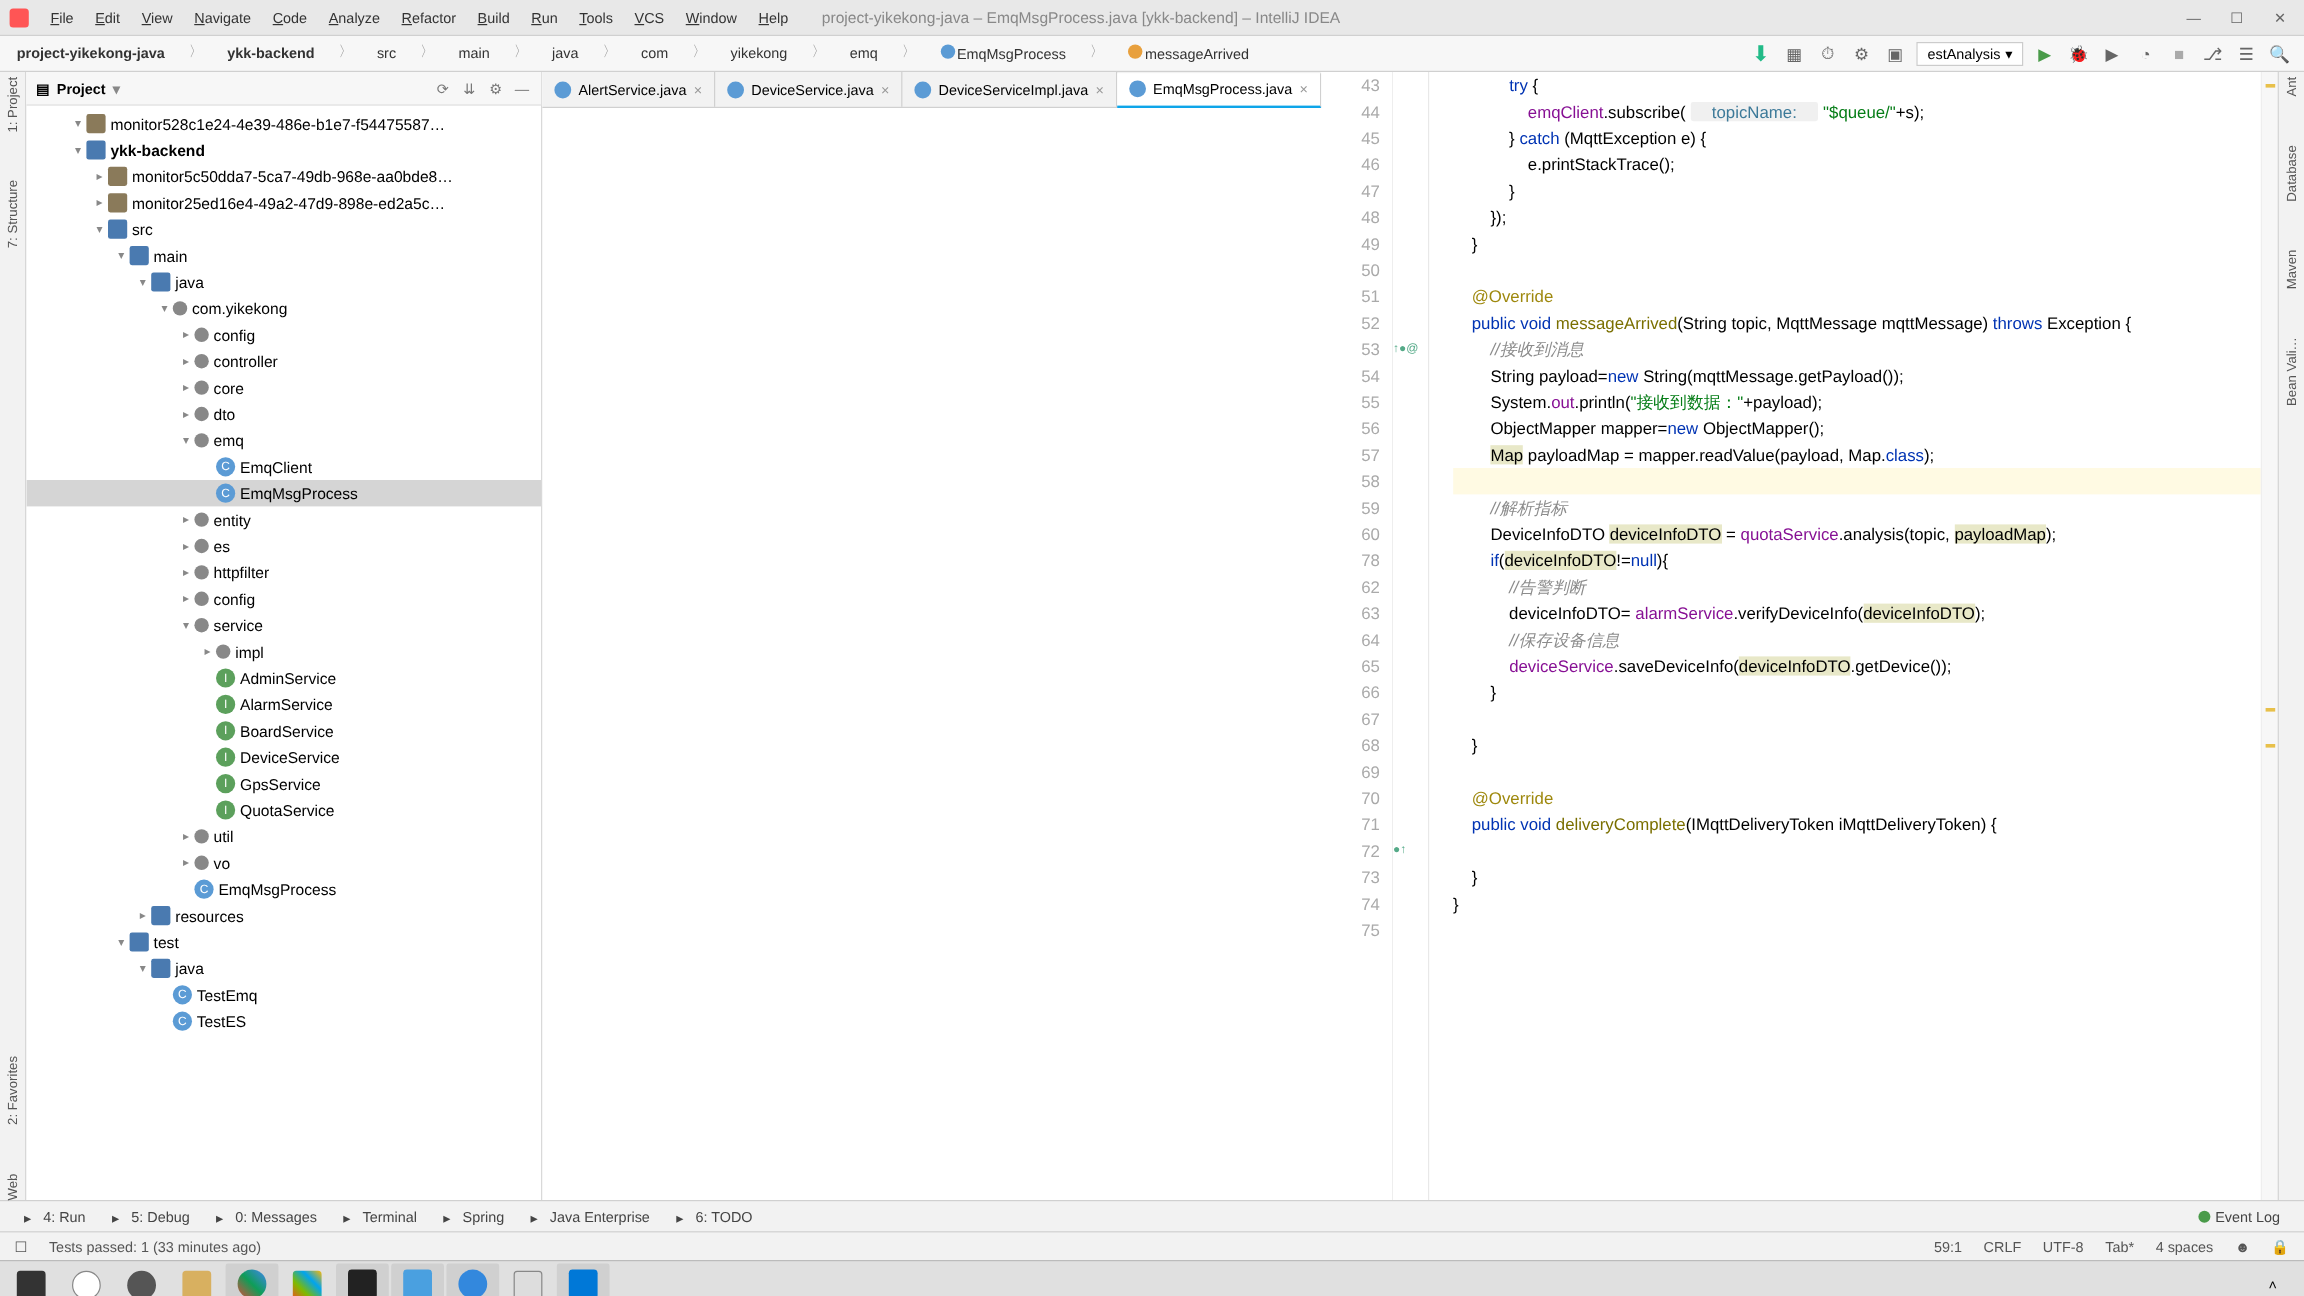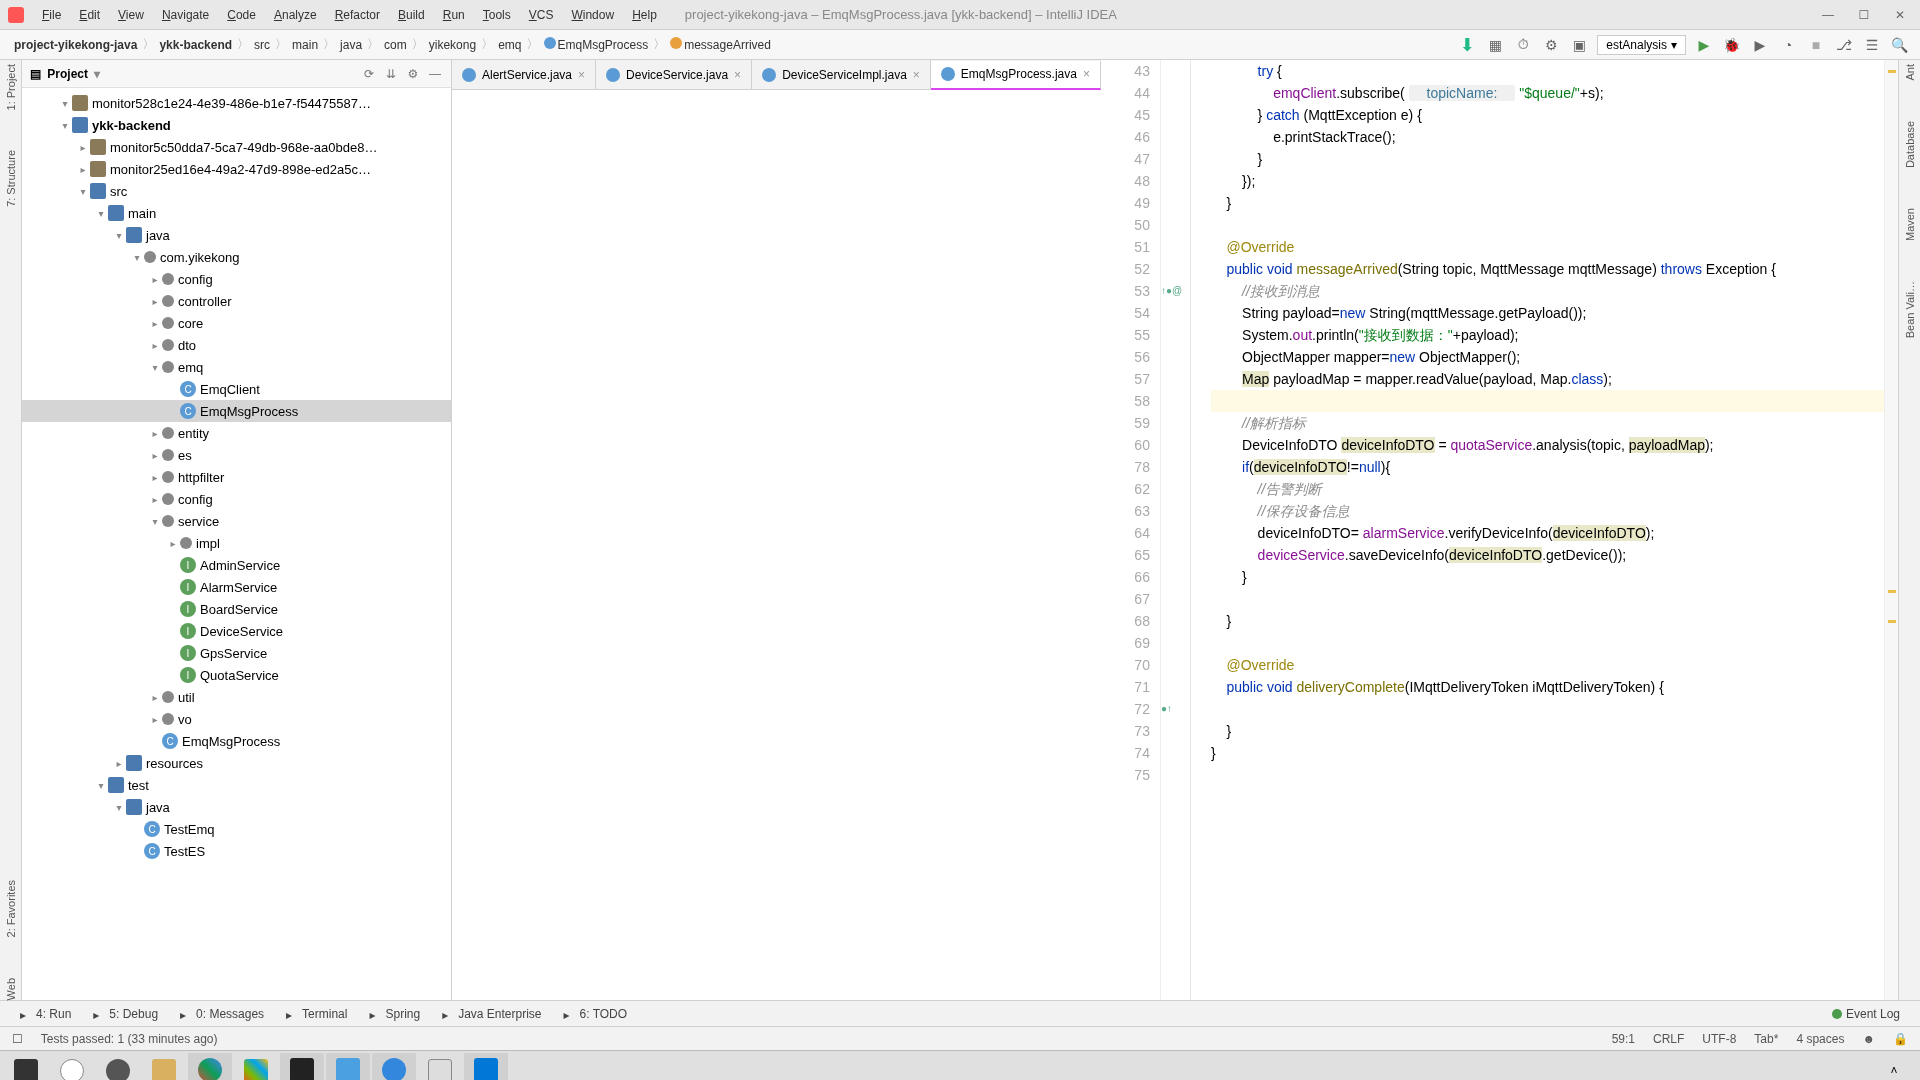--- a/index.html
+++ b/index.html
@@ -8,21 +8,21 @@
 .title-bar { height: 30px; background: #e8e8e8; display: flex; align-items: center; padding: 0 8px; border-bottom: 1px solid #d0d0d0; }
 .app-icon { width: 16px; height: 16px; background: #f55; border-radius: 3px; margin-right: 10px; }
 .menu-bar { display: flex; gap: 2px; }
 .menu-item { padding: 4px 8px; color: #333; cursor: pointer; }
 .menu-item u { text-decoration: underline; }
 .window-title { flex: 1; text-align: left; margin-left: 20px; color: #888; font-size: 13px; }
 .win-controls { display: flex; gap: 12px; margin-left: auto; }
 .win-btn { width: 24px; height: 16px; color: #666; display: flex; align-items: center; justify-content: center; }
 
 .nav-bar { height: 30px; background: #f7f7f7; display: flex; align-items: center; border-bottom: 1px solid #d0d0d0; padding: 0 10px; }
-.breadcrumb { display: flex; align-items: center; gap: 1px; flex: 1; }
+.breadcrumb { display: flex; gap: 16px; flex: 1; }
 .bc-item { color: #333; padding: 2px 4px; }
 .bc-sep { color: #999; }
 .bc-icon { width: 12px; height: 12px; border-radius: 50%; background: #5b9bd5; display: inline-block; margin-right: 2px; }
 .bc-icon.m { background: #e8a03d; }
 .toolbar-right { display: flex; align-items: center; gap: 8px; }
 .tb-icon { width: 20px; height: 20px; color: #666; display: flex; align-items: center; justify-content: center; font-size: 14px; }
 .tb-run { color: #4a9b4a; }
 .tb-debug { color: #4a9b4a; }
 .tb-stop { color: #aaa; }
 .dl-icon { color: #2b8; font-size: 18px; }
@@ -45,21 +45,21 @@
 .tree-icon { width: 16px; height: 16px; margin-right: 4px; display: inline-flex; align-items: center; justify-content: center; font-size: 10px; border-radius: 50%; }
 .ti-folder { background: #8a7a5a; color: #fff; border-radius: 2px; }
 .ti-module { background: #4a7ab0; color: #fff; border-radius: 2px; }
 .ti-package { background: #888; color: #fff; width: 12px; height: 12px; border-radius: 50%; }
 .ti-class { background: #5b9bd5; color: #fff; }
 .ti-interface { background: #5ca05c; color: #fff; }
 
 .editor-area { flex: 1; display: flex; flex-direction: row; background: #fff; }
 .tab-bar { height: 30px; background: #f2f2f2; display: flex; align-items: center; border-bottom: 1px solid #d0d0d0; }
 .tab { height: 100%; display: flex; align-items: center; padding: 0 10px; gap: 6px; border-right: 1px solid #d0d0d0; cursor: pointer; }
-.tab.active { background: #fff; border-bottom: 2px solid #d946ef; margin-bottom: -1px; }
+.tab.active { background: #fff; border-bottom: 2px solid #0ea5e9; margin-bottom: -1px; }
 .tab-icon { width: 14px; height: 14px; border-radius: 50%; background: #5b9bd5; }
 .tab-close { color: #999; font-size: 12px; }
 
 .code-wrap { flex: 1; display: flex; font-family: "Consolas", monospace; font-size: 14px; overflow: auto; position: relative; }
 .gutter { width: 60px; text-align: right; padding-right: 10px; color: #aaa; background: #fff; border-right: 1px solid #eee; user-select: none; }
 .gutter-ann { width: 30px; background: #fff; border-right: 1px solid #e8e8e8; }
 .code-lines { flex: 1; padding-left: 20px; }
 .line { height: 22px; line-height: 22px; white-space: pre; }
 .line.hl { background: #fffae3; }
 .kw { color: #0033b3; font-weight: normal; }
@@ -469,22 +469,22 @@
           <div class="line">        <span class="cmt">//接收到消息</span></div>
           <div class="line">        String payload=<span class="kw">new</span> String(mqttMessage.getPayload());</div>
           <div class="line">        System.<span class="fld">out</span>.println(<span class="str">"接收到数据："</span>+payload);</div>
           <div class="line">        ObjectMapper mapper=<span class="kw">new</span> ObjectMapper();</div>
           <div class="line">        <span class="hl-ref">Map</span> payloadMap = mapper.readValue(payload, Map.<span class="kw">class</span>);</div>
           <div class="line hl"></div>
           <div class="line">        <span class="cmt">//解析指标</span></div>
           <div class="line">        DeviceInfoDTO <span class="hl-ref">deviceInfoDTO</span> = <span class="fld">quotaService</span>.analysis(topic, <span class="hl-ref">payloadMap</span>);</div>
           <div class="line">        <span class="kw">if</span>(<span class="hl-ref">deviceInfoDTO</span>!=<span class="kw">null</span>){</div>
           <div class="line">            <span class="cmt">//告警判断</span></div>
+          <div class="line">            deviceInfoDTO= <span class="fld">alarmService</span>.verifyDeviceInfo(<span class="hl-ref">deviceInfoDTO</span>);</div>
           <div class="line">            <span class="cmt">//保存设备信息</span></div>
-          <div class="line">            deviceInfoDTO= <span class="fld">alarmService</span>.verifyDeviceInfo(<span class="hl-ref">deviceInfoDTO</span>);</div>
           <div class="line">            <span class="fld">deviceService</span>.saveDeviceInfo(<span class="hl-ref">deviceInfoDTO</span>.getDevice());</div>
           <div class="line">        }</div>
           <div class="line"></div>
           <div class="line">    }</div>
           <div class="line"></div>
           <div class="line">    <span class="ann">@Override</span></div>
           <div class="line">    <span class="kw">public</span> <span class="kw">void</span> <span class="fnd">deliveryComplete</span>(IMqttDeliveryToken iMqttDeliveryToken) {</div>
           <div class="line"></div>
           <div class="line">    }</div>
           <div class="line">}</div>

